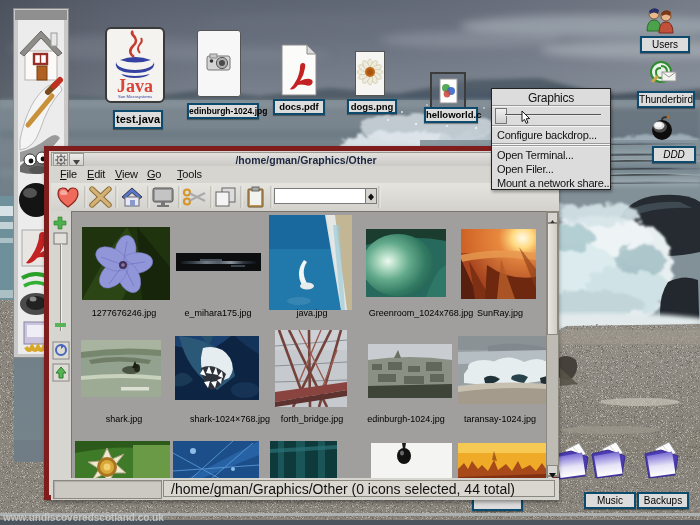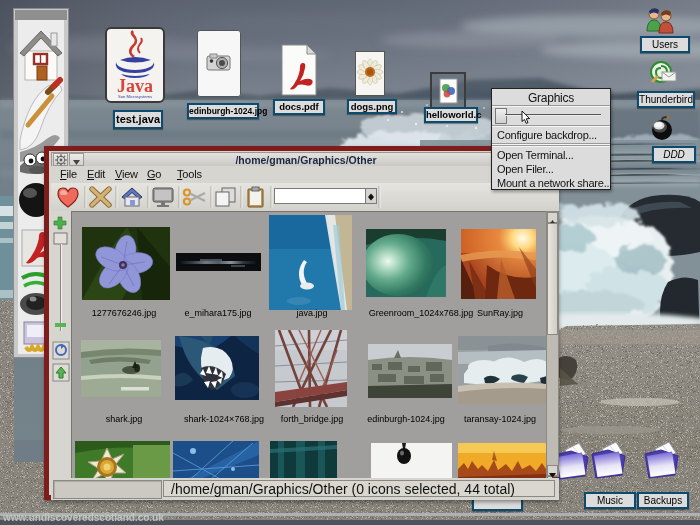--- a/index.html
+++ b/index.html
@@ -684,21 +684,21 @@
           <ellipse cx="26" cy="31" rx="16" ry="7"></ellipse>
         </g>
         <path d="M26,42 Q33,37 42,43 Q36,49 27,47 Z" fill="#1e3238"></path>
         <path d="M54,40 Q62,36 70,41 L66,47 Q58,46 53,43 Z" fill="#27424a"></path>
         <path d="M82,42 L89,40 L89,49 L83,47 Z" fill="#222e33"></path>
         <rect y="50" width="89" height="18" fill="#a49b8c"></rect>
         <path d="M0,50 Q44,44 89,48 L89,53 Q44,50 0,56 Z" fill="#c8c1b2"></path>
       </svg>
     </div>
     <div class="cap" style="left:52px;top:202px;">shark.jpg</div>
-    <div class="cap" style="left:152px;top:202px;text-align:right;">shark-1024×768.jpg</div>
+    <div class="cap" style="left:158px;top:202px;text-align:right;">shark-1024×768.jpg</div>
     <div class="cap" style="left:240px;top:202px;">forth_bridge.jpg</div>
     <div class="cap" style="left:334px;top:202px;">edinburgh-1024.jpg</div>
     <div class="cap" style="left:428px;top:202px;">taransay-1024.jpg</div>
 
     <div class="th" style="left:3px;top:229px;width:95px;height:45px;">
       <svg width="95" height="45" viewBox="0 0 95 45">
         <rect width="95" height="45" fill="#3f7a28"></rect>
         <path d="M0,0 L95,0 L95,10 Q48,2 0,12 Z" fill="#2c5a1a"></path>
         <rect x="58" y="4" width="37" height="41" fill="#6a9a46"></rect>
         <g transform="translate(32,26)">

